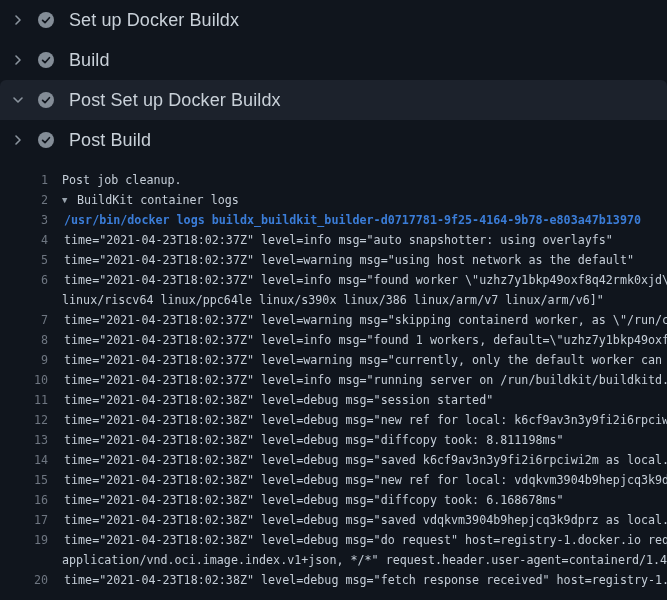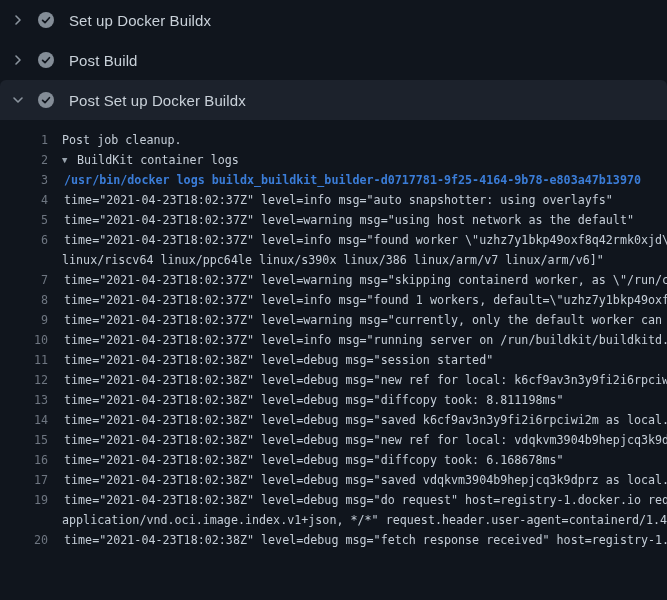--- a/index.html
+++ b/index.html
@@ -19,21 +19,21 @@
     cursor: pointer;
   }
   .section-row.expanded {
     background: #1c222c;
     border-radius: 6px 6px 0 0;
   }
   .chev { width: 16px; height: 16px; flex: 0 0 16px; margin-right: 12px; }
   .checkwrap { width: 16px; height: 16px; flex: 0 0 16px; margin-right: 15px; }
   .section-title {
     color: #c9d1d9;
-    font-size: 15px;
+    font-size: 18px;
     letter-spacing: 0.1px;
   }
 
   
   .log-area {
     padding-top: 10px;
     font-family: "DejaVu Sans Mono", "Liberation Mono", monospace;
     font-size: 11.7px;
     color: #c5ced8;
   }
@@ -79,48 +79,61 @@
 
     <span class="checkwrap">
       <svg width="16" height="16" viewBox="0 0 16 16">
         <circle cx="8" cy="8" r="8" fill="#848d97"></circle>
         <path d="M4.6 8.3 L7 10.7 L11.4 5.7" fill="none" stroke="#10151d" stroke-width="1.7" stroke-linecap="round" stroke-linejoin="round"></path>
       </svg>
     </span>
     <span class="section-title">Set up Docker Buildx</span>
   </div>
 
-
   <div class="section-row">
     <svg class="chev chev-right" viewBox="0 0 16 16">
       <path d="M6 4 L10 8 L6 12" fill="none" stroke="#8b949e" stroke-width="1.6" stroke-linecap="round" stroke-linejoin="round"></path>
     </svg>
 
     <span class="checkwrap">
       <svg width="16" height="16" viewBox="0 0 16 16">
         <circle cx="8" cy="8" r="8" fill="#848d97"></circle>
         <path d="M4.6 8.3 L7 10.7 L11.4 5.7" fill="none" stroke="#10151d" stroke-width="1.7" stroke-linecap="round" stroke-linejoin="round"></path>
       </svg>
     </span>
-    <span class="section-title">Post Build</span>
+    <span class="section-title">Build</span>
   </div>
 
   <div class="section-row expanded">
 
     <svg class="chev chev-down" viewBox="0 0 16 16">
       <path d="M4 6 L8 10 L12 6" fill="none" stroke="#8b949e" stroke-width="1.6" stroke-linecap="round" stroke-linejoin="round"></path>
     </svg>
     <span class="checkwrap">
       <svg width="16" height="16" viewBox="0 0 16 16">
         <circle cx="8" cy="8" r="8" fill="#848d97"></circle>
         <path d="M4.6 8.3 L7 10.7 L11.4 5.7" fill="none" stroke="#10151d" stroke-width="1.7" stroke-linecap="round" stroke-linejoin="round"></path>
       </svg>
     </span>
     <span class="section-title">Post Set up Docker Buildx</span>
   </div>
+
+  <div class="section-row">
+    <svg class="chev chev-right" viewBox="0 0 16 16">
+      <path d="M6 4 L10 8 L6 12" fill="none" stroke="#8b949e" stroke-width="1.6" stroke-linecap="round" stroke-linejoin="round"></path>
+    </svg>
+
+    <span class="checkwrap">
+      <svg width="16" height="16" viewBox="0 0 16 16">
+        <circle cx="8" cy="8" r="8" fill="#848d97"></circle>
+        <path d="M4.6 8.3 L7 10.7 L11.4 5.7" fill="none" stroke="#10151d" stroke-width="1.7" stroke-linecap="round" stroke-linejoin="round"></path>
+      </svg>
+    </span>
+    <span class="section-title">Post Build</span>
+  </div>
 </div>
   <div class="log-area" id="log-body">
   <div class="log-row">
     <span class="line-num">1</span>
     <span class="line-text indent-top style-plain"><span class="line-label">Post job cleanup.</span></span>
   </div>
 
   <div class="log-row">
     <span class="line-num">2</span>
     <span class="line-text indent-top style-group"><span class="group-toggle" style="">▼</span><span class="line-label">BuildKit container logs</span></span>

